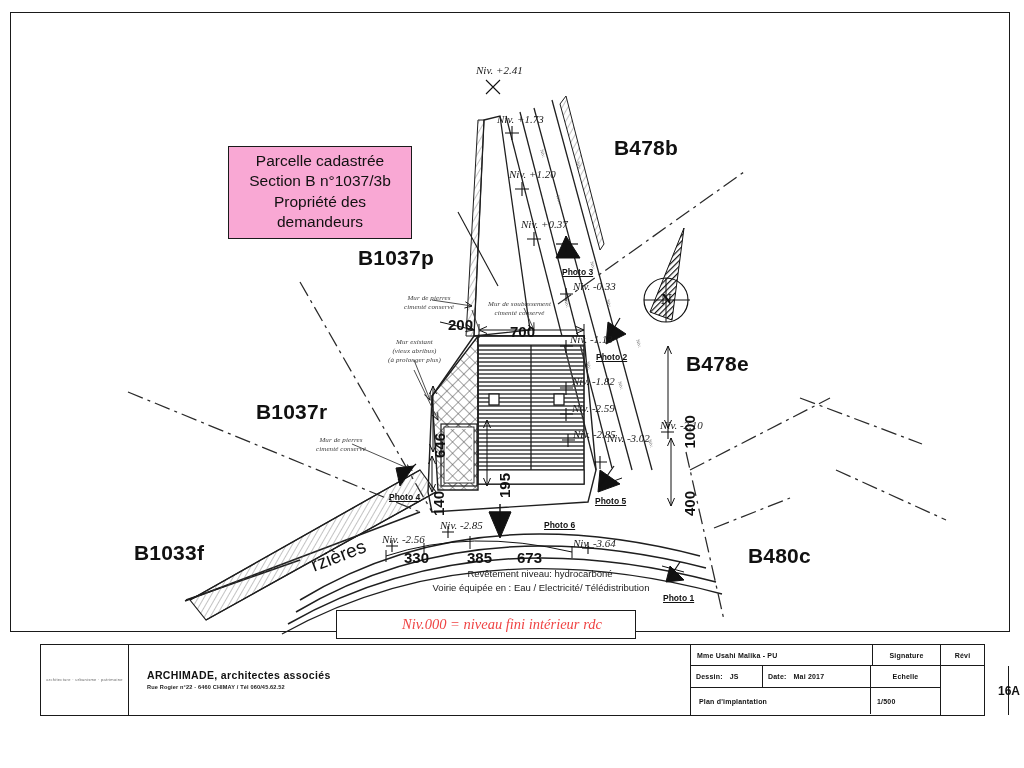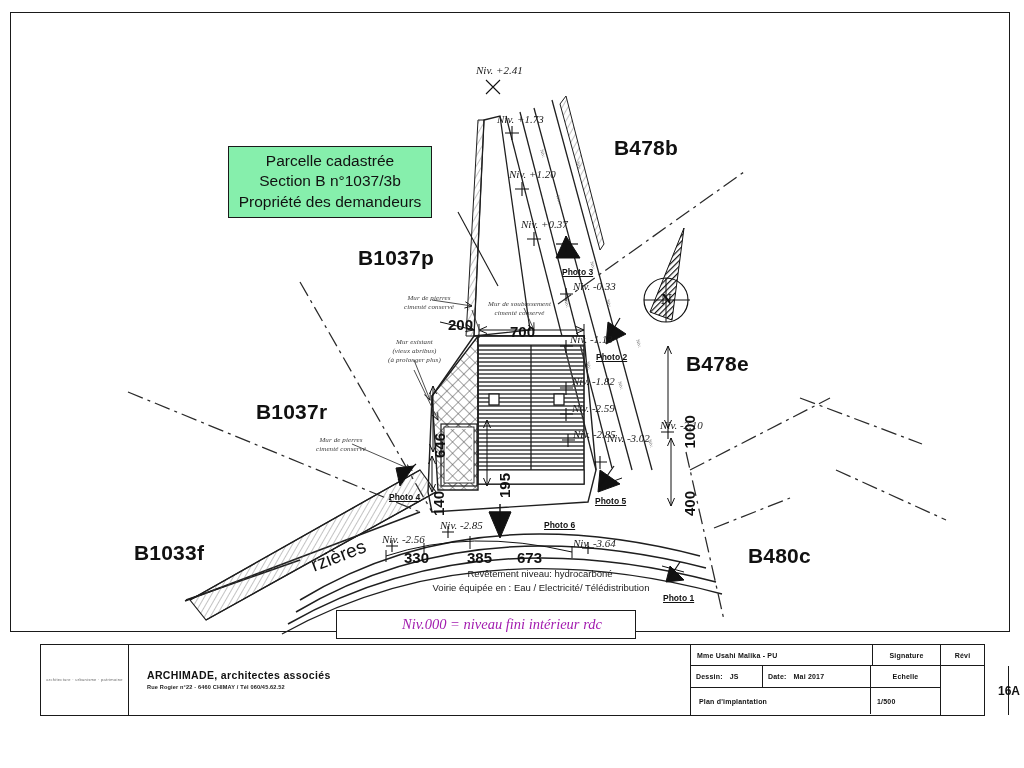--- a/index.html
+++ b/index.html
@@ -15,28 +15,28 @@
   .t{position:absolute;white-space:nowrap;}
   .parcel{font-size:21px;font-weight:700;letter-spacing:.2px;color:#111;font-family:"Liberation Sans",sans-serif;}
   .niv{font-size:11px;font-style:italic;font-family:"Liberation Serif",serif;color:#1b1b1b;}
   .dimlab{font-size:15px;font-weight:700;font-family:"Liberation Sans",sans-serif;color:#111;}
   .photo{font-size:8.5px;font-weight:700;text-decoration:underline;font-family:"Liberation Sans",sans-serif;color:#111;}
   .hand{font-size:7px;font-family:"Liberation Serif",serif;color:#3a3a3a;font-style:italic;line-height:1.25;letter-spacing:.1px;}
   .roadtxt{font-size:9.5px;font-family:"Liberation Sans",sans-serif;color:#1b1b1b;text-align:center;}
   .streetname{font-size:19px;font-family:"Liberation Sans",sans-serif;color:#111;font-weight:400;}
 
   
-  .callout{position:absolute;left:228px;top:146px;width:204px;border:1.3px solid #1a1a1a;background:#86efac;
+  .callout{position:absolute;left:228px;top:146px;width:184px;border:1.3px solid #1a1a1a;background:#f9a8d4;
            padding:4px 6px 5px 6px;box-sizing:border-box;}
   .callout div{font-size:15.5px;line-height:1.32;text-align:center;color:#111;}
 
   
   .legendbox{position:absolute;left:336px;top:610px;width:300px;height:29px;border:1.4px solid #1a1a1a;background:#fff;
              display:flex;align-items:center;justify-content:center;box-sizing:border-box;}
-  .legendbox span{font-size:14.5px;font-style:italic;font-family:"Liberation Serif",serif;color:#a21caf;margin-left:32px;}
+  .legendbox span{font-size:14.5px;font-style:italic;font-family:"Liberation Serif",serif;color:#ef4444;margin-left:32px;}
 
   
   .tb{position:absolute;left:40px;top:644px;width:945px;height:72px;border:1.4px solid #1a1a1a;background:#fff;box-sizing:border-box;}
   .tb .logocell{position:absolute;left:0;top:0;width:88px;height:70px;border-right:1.4px solid #1a1a1a;box-sizing:border-box;
                 display:flex;align-items:center;justify-content:center;}
   .tb .logocell span{font-size:4px;color:#666;letter-spacing:.3px;text-align:center;line-height:1.2;}
   .tb .firmcell{position:absolute;left:88px;top:0;width:562px;height:70px;border-right:1.4px solid #1a1a1a;box-sizing:border-box;padding:24px 0 0 18px;}
   .firm{font-size:10.5px;font-weight:700;letter-spacing:.35px;color:#111;}
   .firmsub{font-size:5.6px;font-weight:700;color:#222;margin-top:3px;letter-spacing:.15px;}
 

